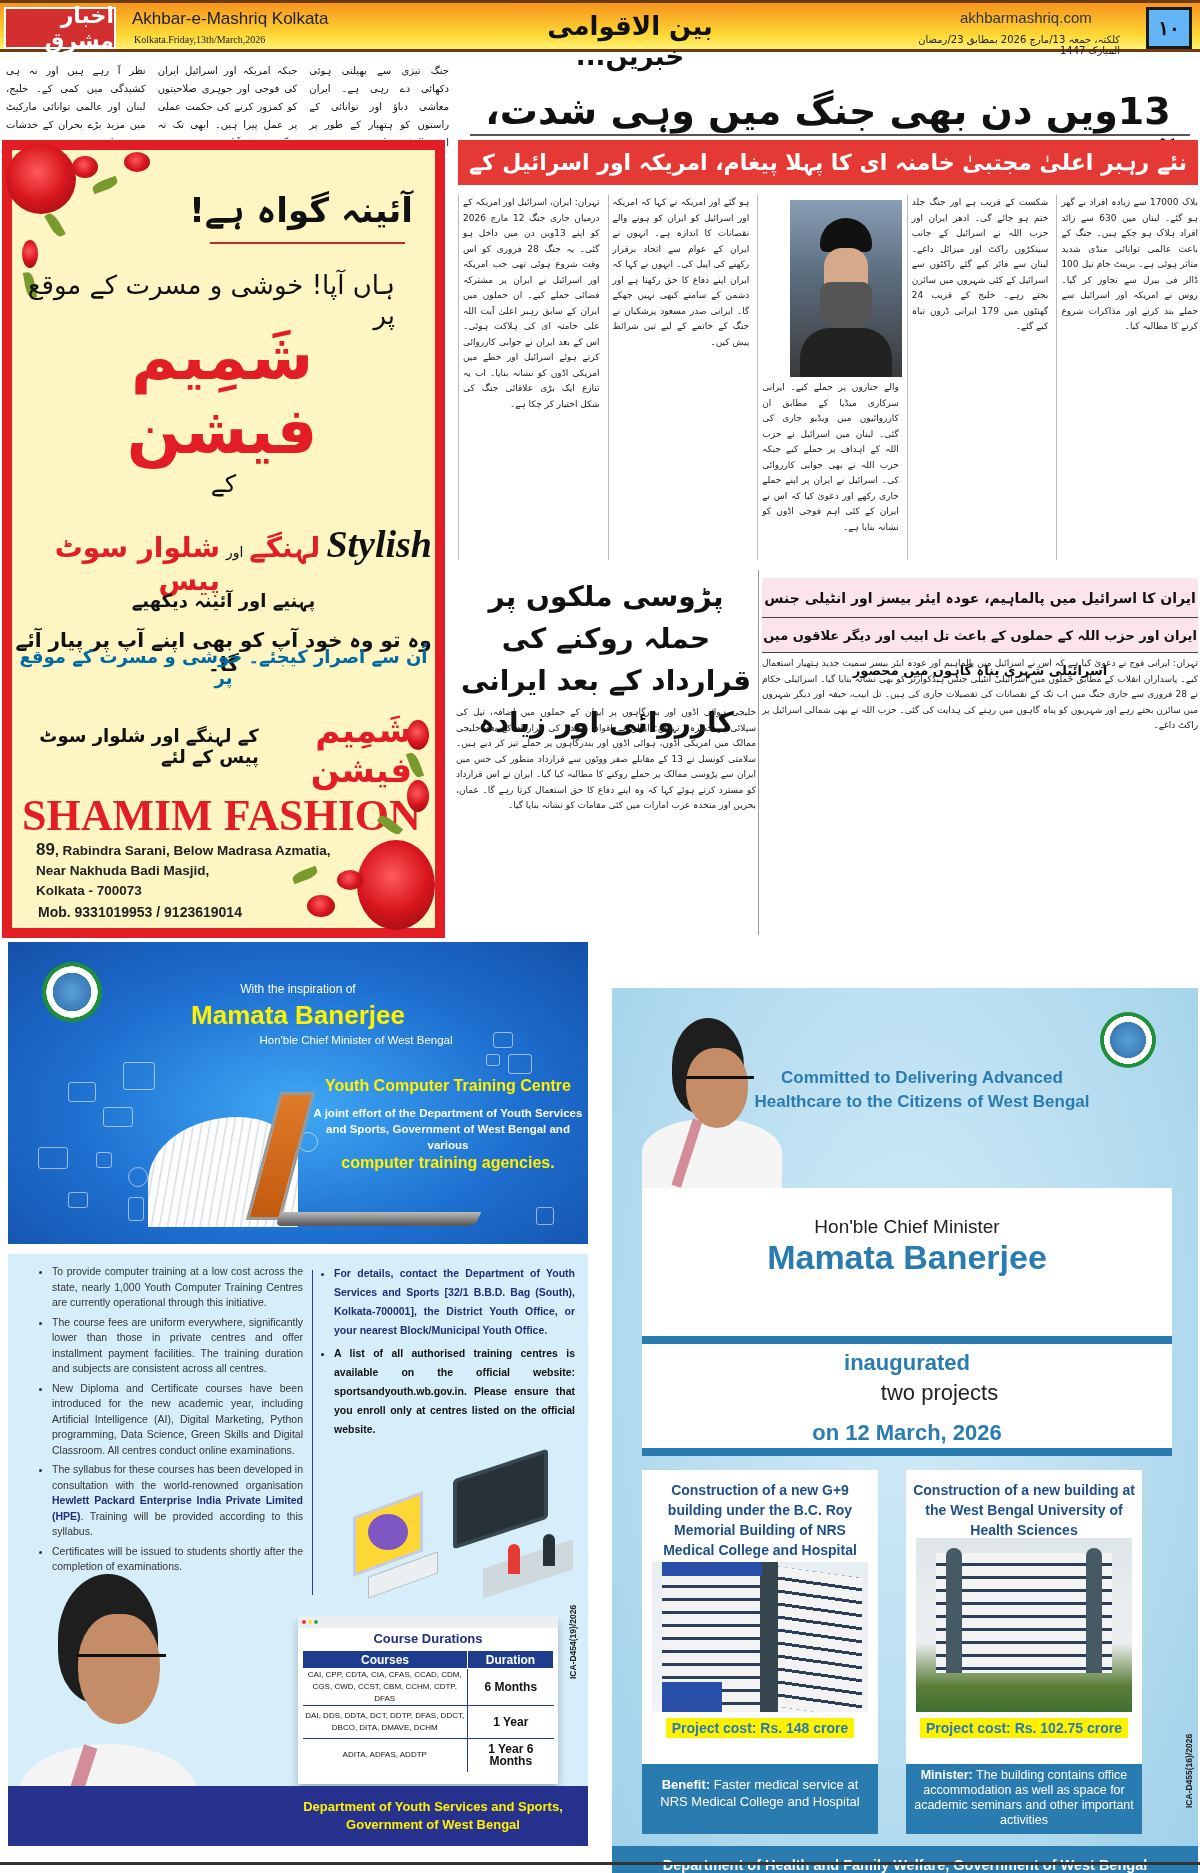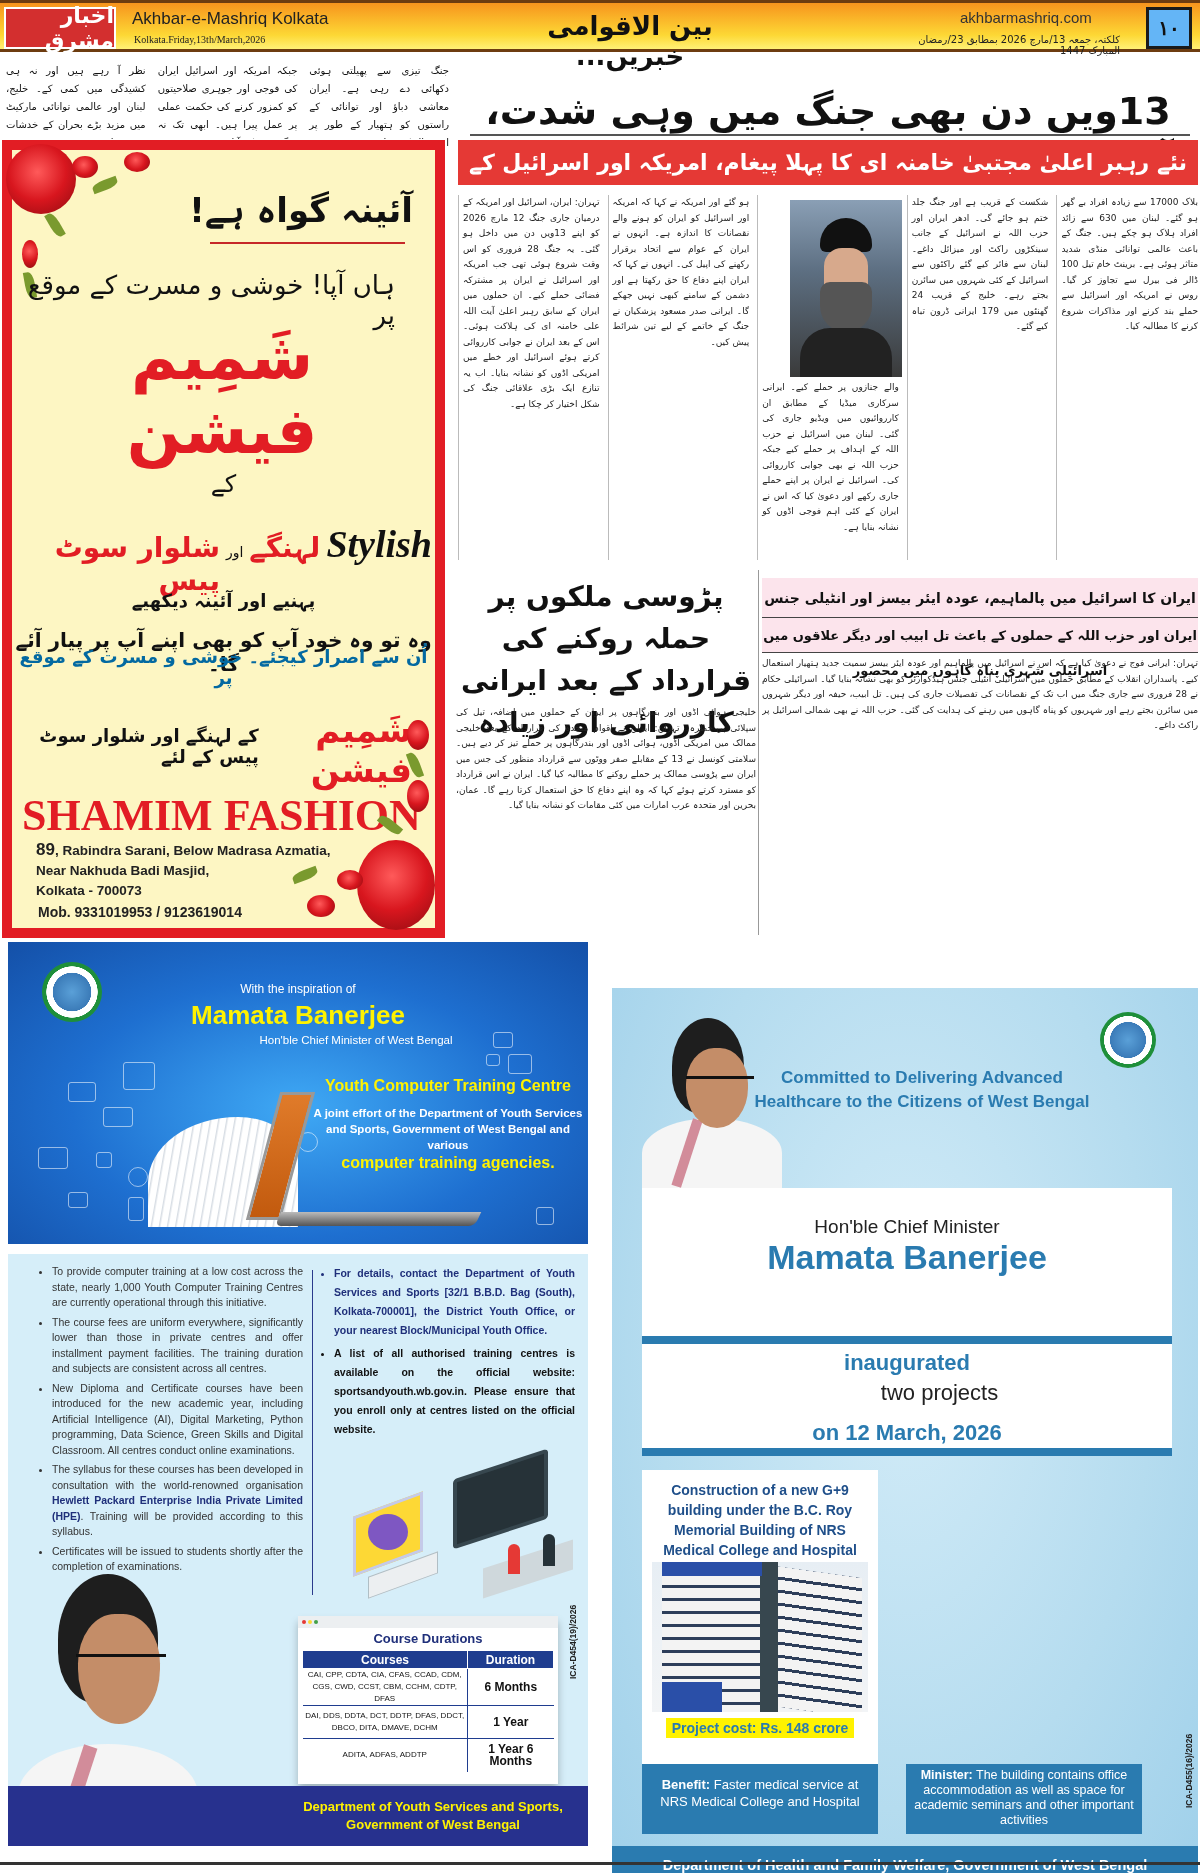--- a/index.html
+++ b/index.html
@@ -356,20 +356,29 @@
     <div class="project-title">Construction of a new G+9 building under the B.C. Roy Memorial Building of NRS Medical College and Hospital</div>
     <div id="photo1" class="project-photo">
       <div class="building" style="left:10px;top:0;width:100px;height:150px;"></div>
       <div class="building" style="left:120px;top:10px;width:90px;height:140px;transform:skewY(8deg);"></div>
       <div style="position:absolute;left:108px;top:0;width:18px;height:150px;background:#37474f;"></div>
       <div class="blue-band" style="left:10px;top:0;width:100px;height:14px;"></div>
       <div class="blue-band" style="left:10px;top:120px;width:60px;height:30px;"></div>
     </div>
     <div class="project-cost">Project cost: Rs. 148 crore</div>
   </div>
+  <div id="project2" class="project-card">
+    <div class="project-title" style="height:68px">Construction of a new building at the West Bengal University of Health Sciences</div>
+    <div id="photo2" class="project-photo" style="height:174px">
+      <div class="building" style="left:20px;top:15px;width:176px;height:120px;"></div>
+      <div style="position:absolute;left:30px;top:10px;width:16px;height:125px;background:#455a64;border-radius:8px 8px 0 0;"></div>
+      <div style="position:absolute;left:170px;top:10px;width:16px;height:125px;background:#455a64;border-radius:8px 8px 0 0;"></div>
+    </div>
+    <div class="project-cost">Project cost: Rs. 102.75 crore</div>
+  </div>
   <div id="benefit1" class="benefit-box">
     <b>Benefit:</b>
     <span>Faster medical service at NRS Medical College and Hospital</span>
   </div>
   <div id="benefit2" class="benefit-box">
     <b>Minister:</b>
     <span>The building contains office accommodation as well as space for academic seminars and other important activities</span>
   </div>
   <div id="health-code">ICA-D455(16)/2026</div>
   <div id="health-footer">Department of Health and Family Welfare, Government of West Bengal</div>

